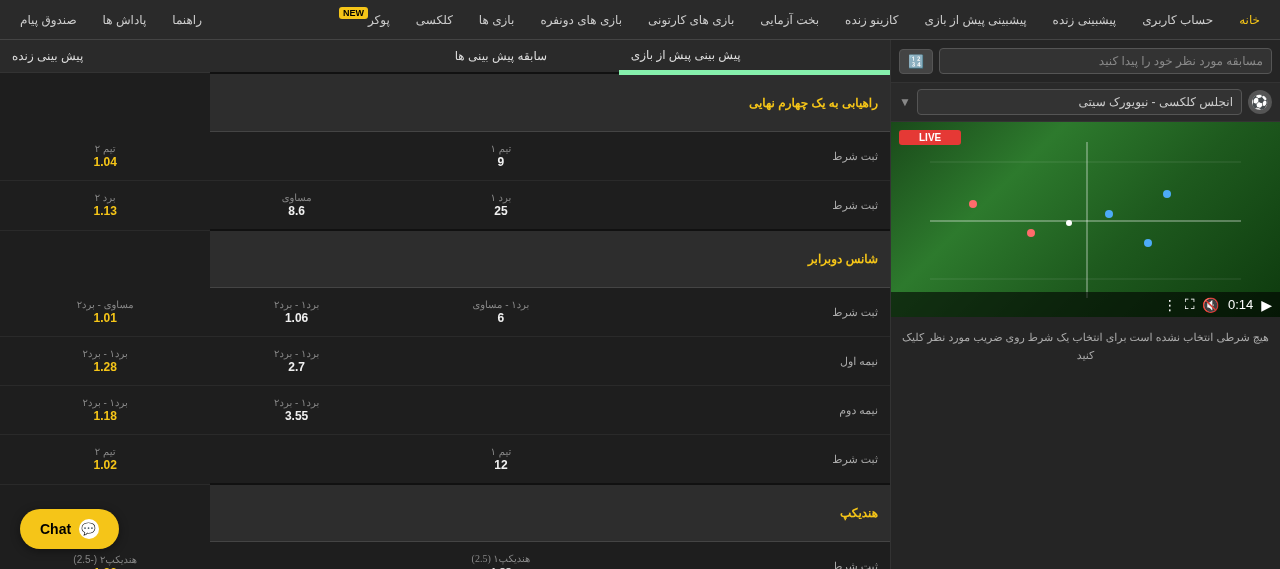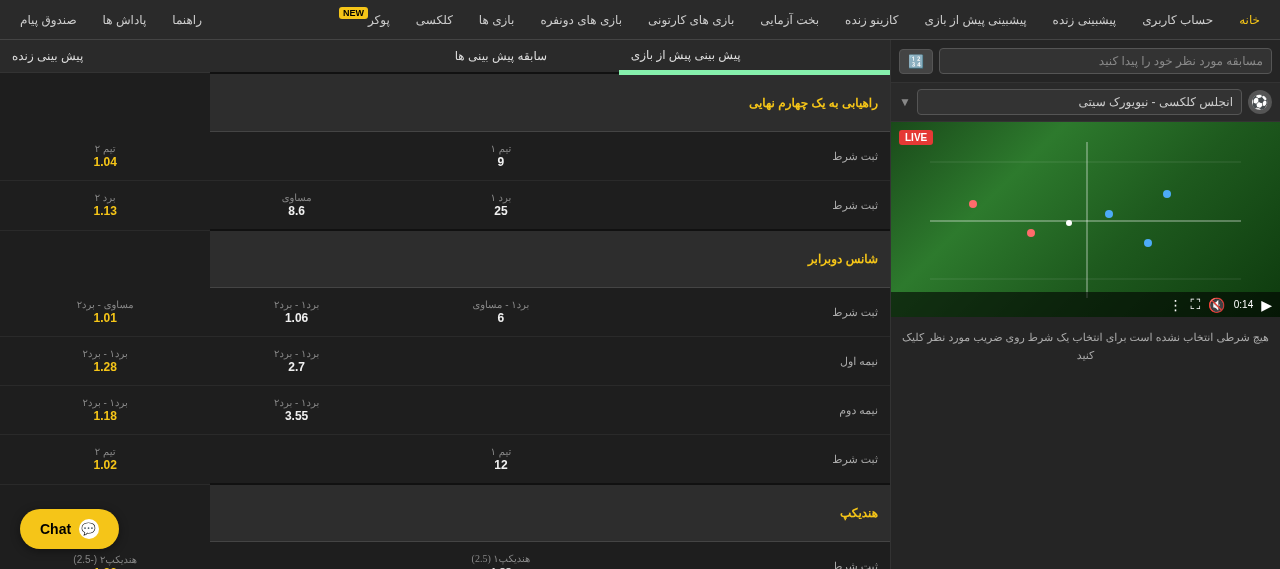--- a/index.html
+++ b/index.html
@@ -146,21 +146,21 @@
       border: 1px solid rgba(255,255,255,0.3);
     }
     .live-badge {
       position: absolute;
       top: 8px;
       left: 8px;
       background: #e53935;
       color: #fff;
       font-size: 10px;
       font-weight: bold;
-      padding: 2px 6px;
+      padding: 2px 20px;
       border-radius: 3px;
     }
     .player-dot {
       width: 8px;
       height: 8px;
       border-radius: 50%;
     }
     .video-controls {
       position: absolute;
       bottom: 0;
@@ -174,21 +174,21 @@
     }
     .ctrl-btn {
       color: #fff;
       cursor: pointer;
       font-size: 14px;
       background: none;
       border: none;
     }
     .time-display {
       color: #fff;
-      font-size: 10px;
+      font-size: 13px;
     }
 
     
     .selected-header {
       background: #333;
       padding: 6px 10px;
       font-size: 12px;
       color: #fff;
       text-align: center;
     }

